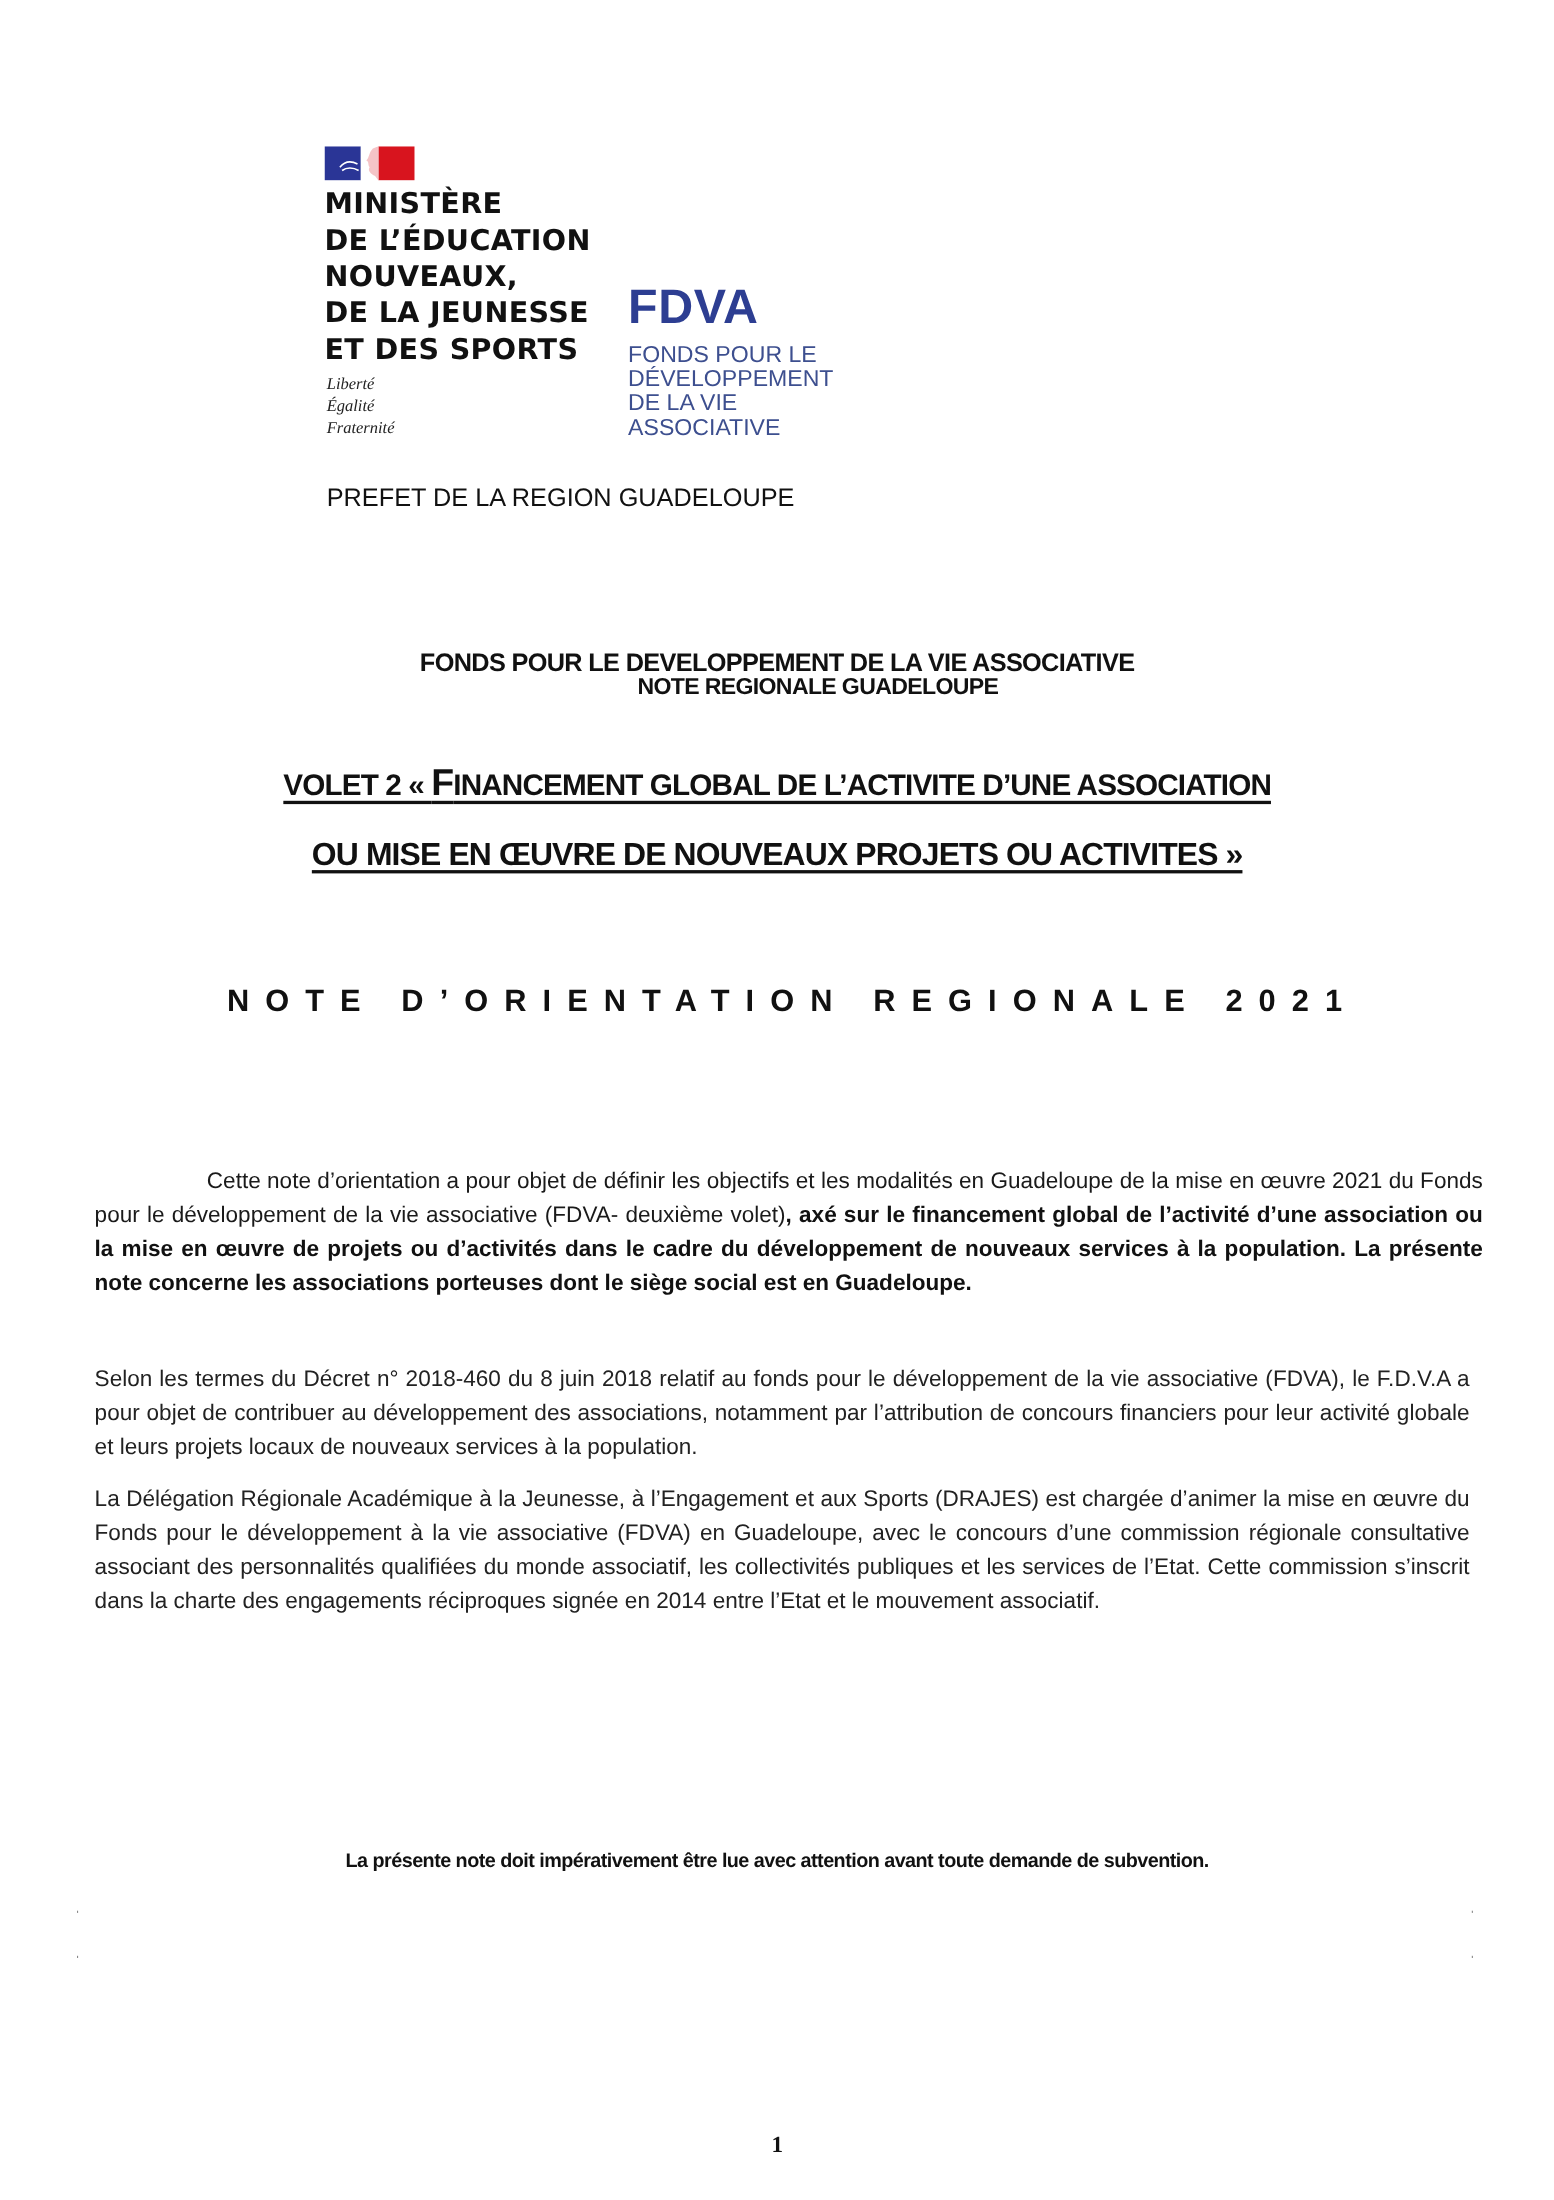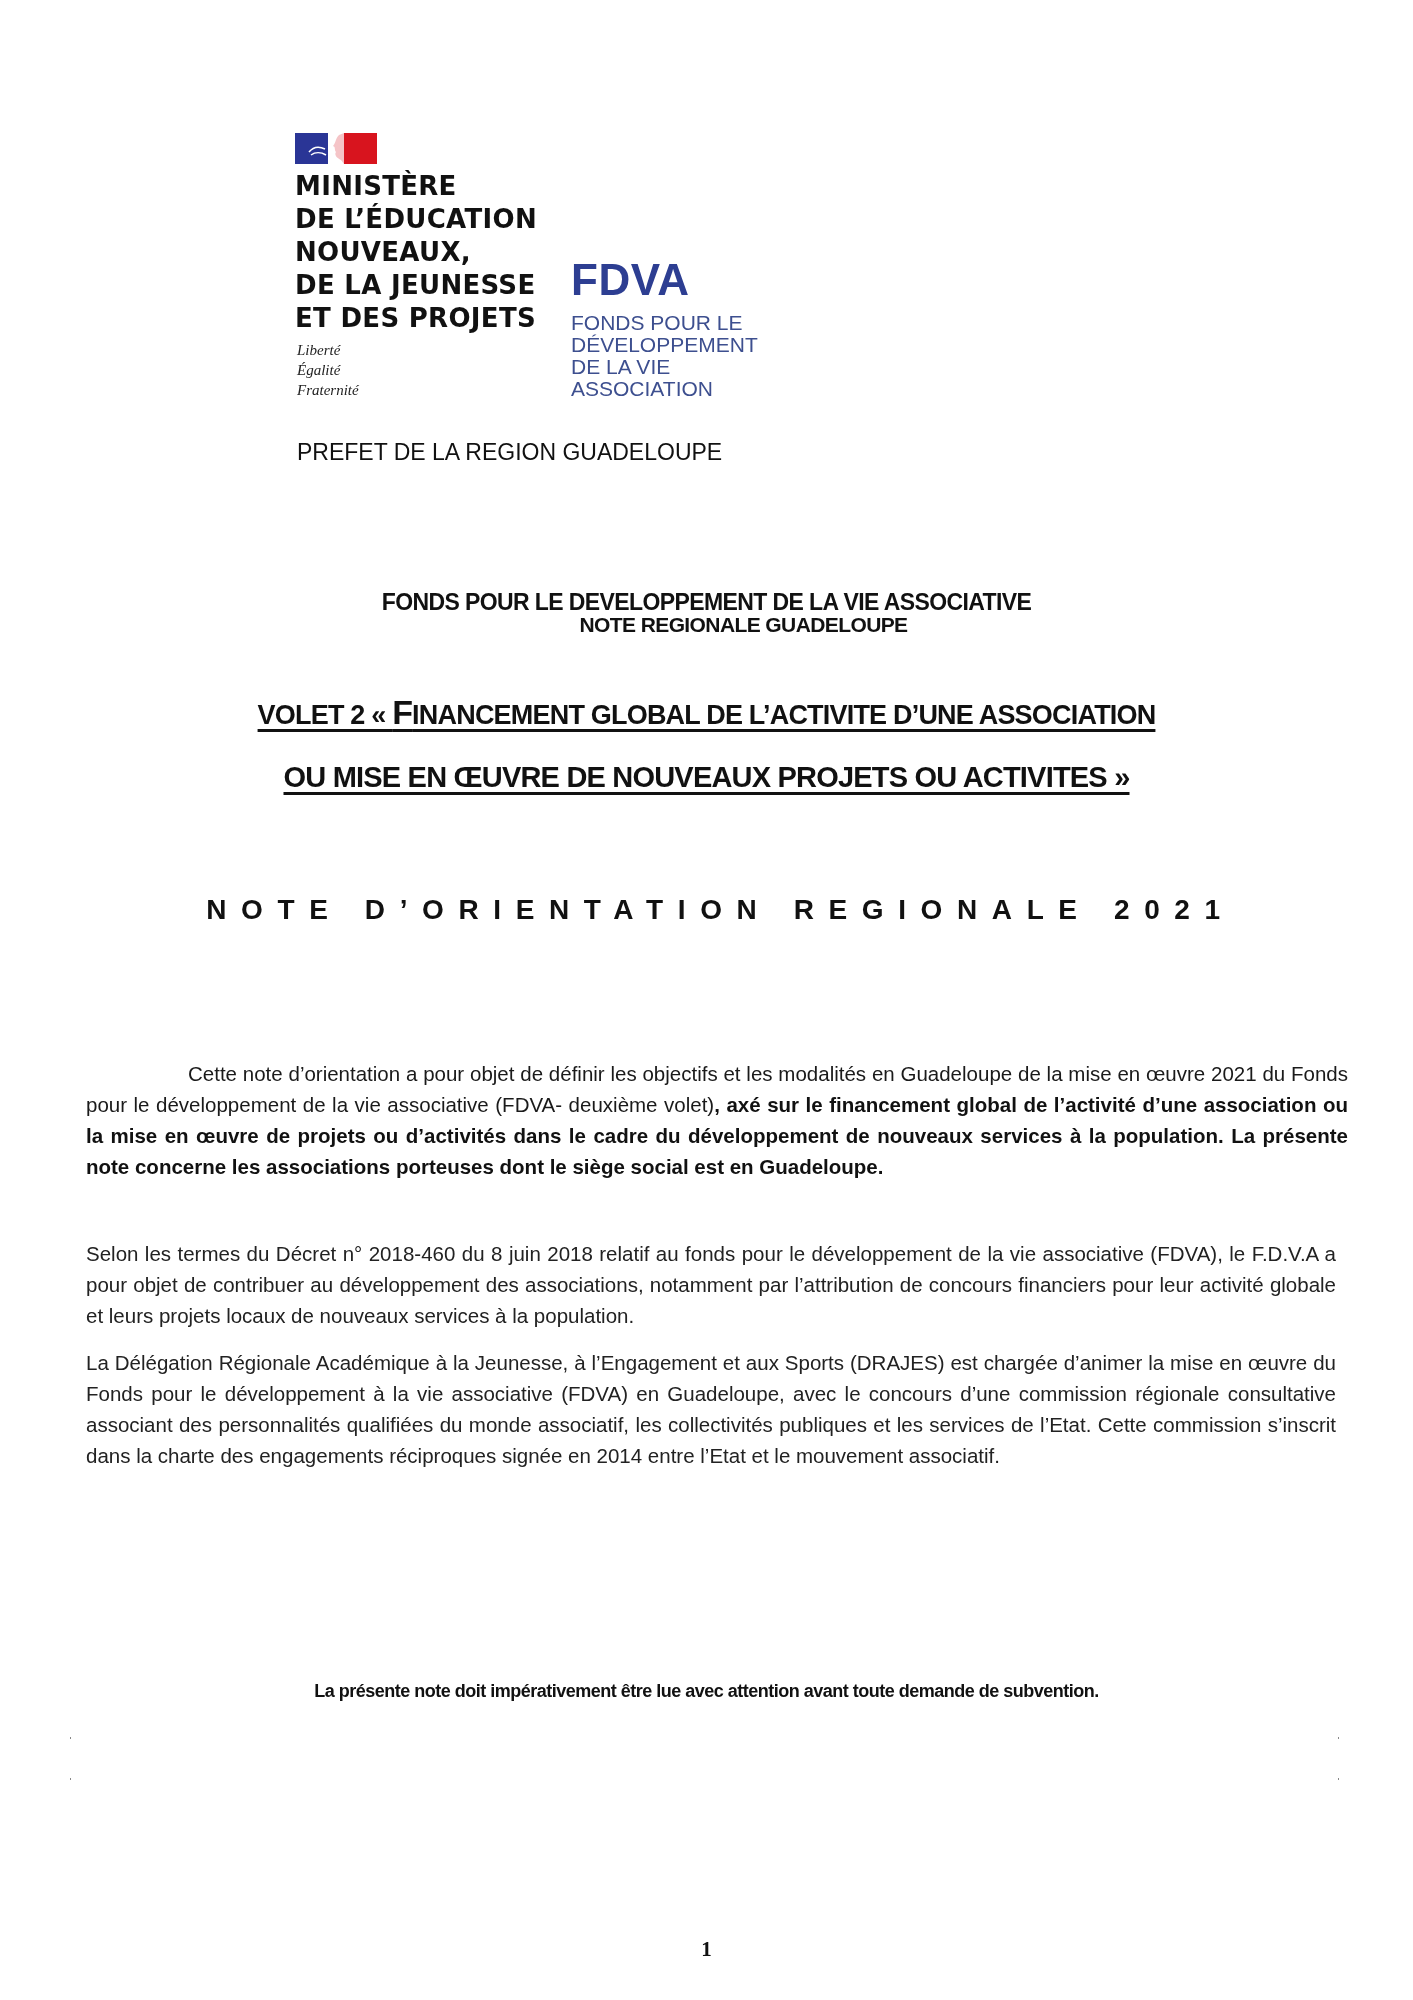--- a/index.html
+++ b/index.html
@@ -62,34 +62,34 @@
   <path d="M33 0 L49 0 L49 31 L33 31 Z" fill="#ffffff"></path>
   <path d="M44 2 C40 6 41 10 38 13 C41 14 39 17 41 19 C39 22 42 25 46 27 L49 31 L49 0 Z" fill="#d8141e" opacity="0.25"></path>
   <path d="M14 19 C18 14 24 13 30 16 M16 22 C20 19 26 19 31 22" stroke="#ffffff" stroke-width="1.5" fill="none"></path>
 </svg>
 
 <div class="abs ministry">
   <div>MINISTÈRE</div>
   <div>DE L’ÉDUCATION</div>
   <div>NOUVEAUX,</div>
   <div>DE LA JEUNESSE</div>
-  <div>ET DES PROJETS</div>
+  <div>ET DES SPORTS</div>
 </div>
 <div class="abs motto">
   <div>Liberté</div>
   <div>Égalité</div>
   <div>Fraternité</div>
 </div>
 
 <div class="abs fdva-logo">FDVA</div>
 <div class="abs fdva-sub">
   <div>FONDS POUR LE</div>
   <div>DÉVELOPPEMENT</div>
   <div>DE LA VIE</div>
-  <div>ASSOCIATION</div>
+  <div>ASSOCIATIVE</div>
 </div>
 
 <div class="abs prefet">PREFET DE LA REGION GUADELOUPE</div>
 
 <div class="abs center-line t1">FONDS POUR LE DEVELOPPEMENT DE LA VIE ASSOCIATIVE</div>
 <div class="abs center-line t2">NOTE REGIONALE GUADELOUPE</div>
 <div class="abs center-line t3">
   <span class="u"><span class="small">VOLET 2 « </span><span class="big">F</span><span class="small">INANCEMENT GLOBAL DE L’ACTIVITE D’UNE ASSOCIATION</span></span>
 </div>
 <div class="abs center-line t4">

